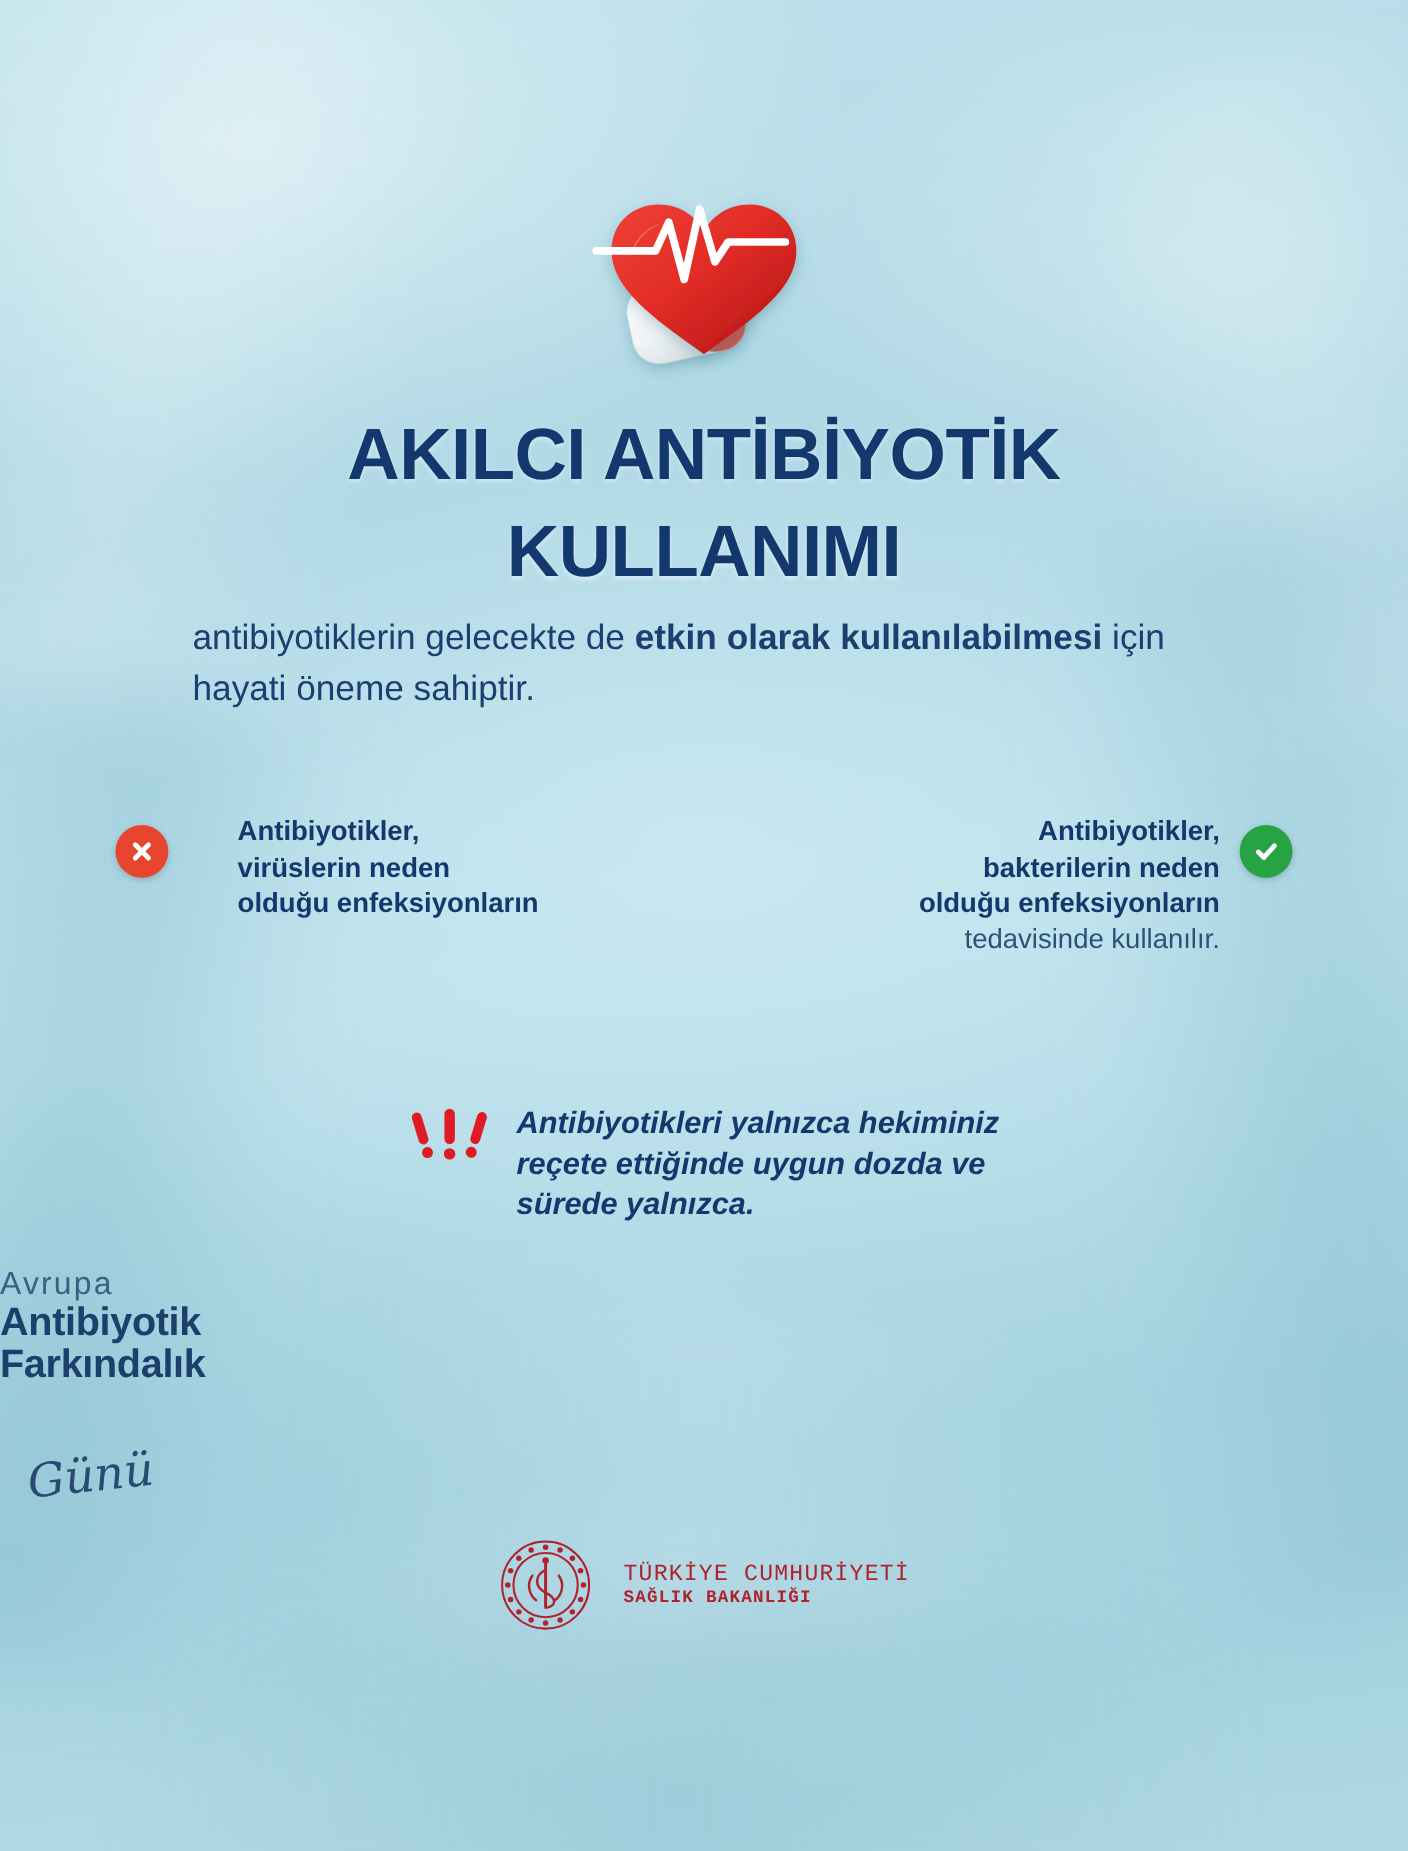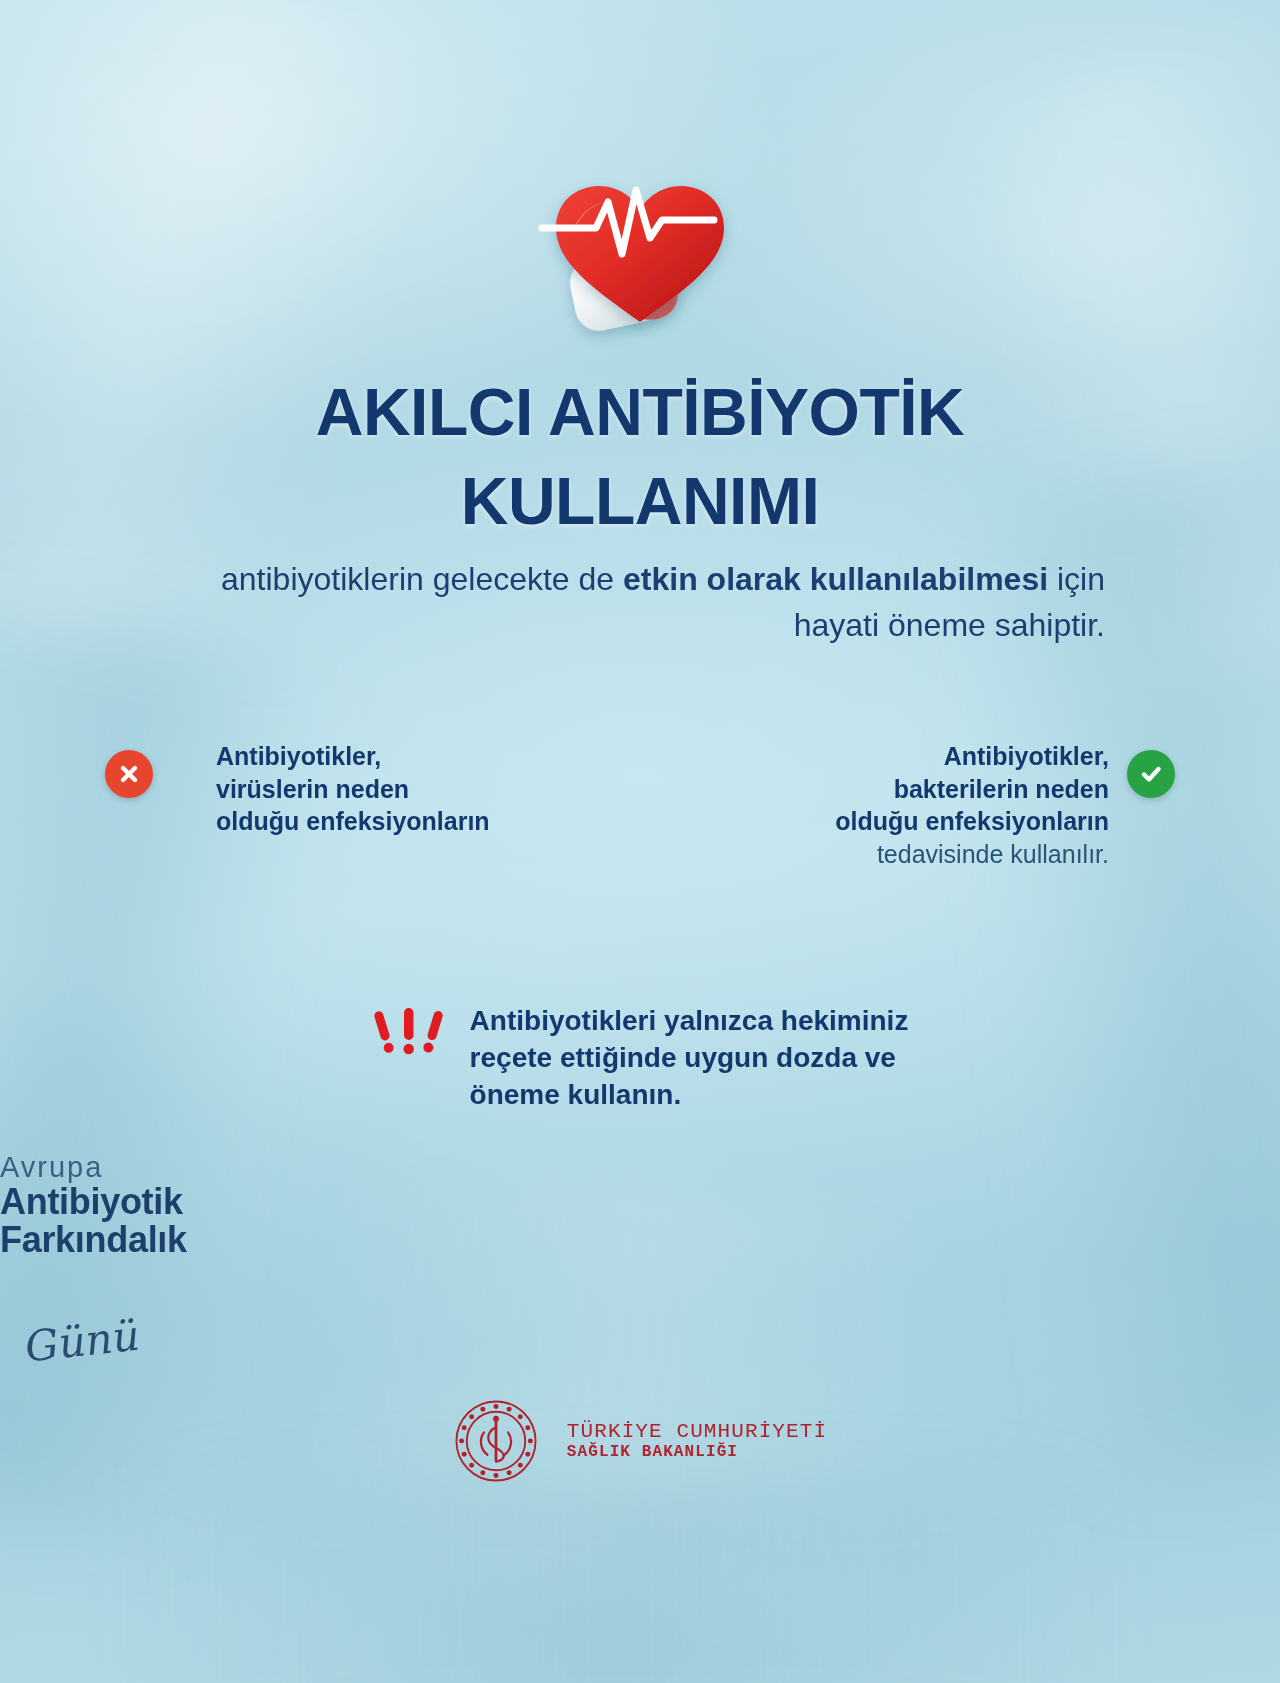--- a/index.html
+++ b/index.html
@@ -80,21 +80,21 @@
     text-shadow: 0 2px 5px rgba(255,255,255,0.45);
   }
   .headline .l2 { display: block; margin-top: 24px; }
 
   
   .subtitle {
     position: absolute;
     top: 556px;
     left: 175px;
     width: 930px;
-    text-align: right;
+    text-align: left;
     color: #1b3f70;
     font-size: 32px;
     line-height: 1.45;
     font-weight: 400;
   }
   .subtitle b { font-weight: 700; }
 
   
   .compare {
     position: absolute;
@@ -139,20 +139,21 @@
   }
 
   
   .warning {
     position: absolute;
     top: 1000px;
     left: 0; right: 0;
     display: flex;
     justify-content: center;
     gap: 24px;
+    font-style: italic;
   }
   .bangs {
     flex: 0 0 auto;
     margin-top: 4px;
     width: 74px;
     height: 64px;
     position: relative;
   }
   .warn-text {
     color: #13386e;
@@ -330,21 +331,21 @@
           <g transform="rotate(17 60 30)">
             <rect x="56" y="6" width="9" height="30" rx="4.5"></rect>
             <circle cx="60.5" cy="44" r="5"></circle>
           </g>
         </g>
       </svg>
     </div>
     <div class="warn-text">
       <div>Antibiyotikleri yalnızca hekiminiz</div>
       <div>reçete ettiğinde uygun dozda ve</div>
-      <div>öneme kullanın.</div>
+      <div>sürede yalnızca.</div>
     </div>
   </div>
 
   <div class="eaad">
     <div class="avrupa">Avrupa</div>
     <div class="word">Antibiyotik</div>
     <div class="word">Farkındalık</div>
     <span class="gunu">Günü</span>
   </div>
 

